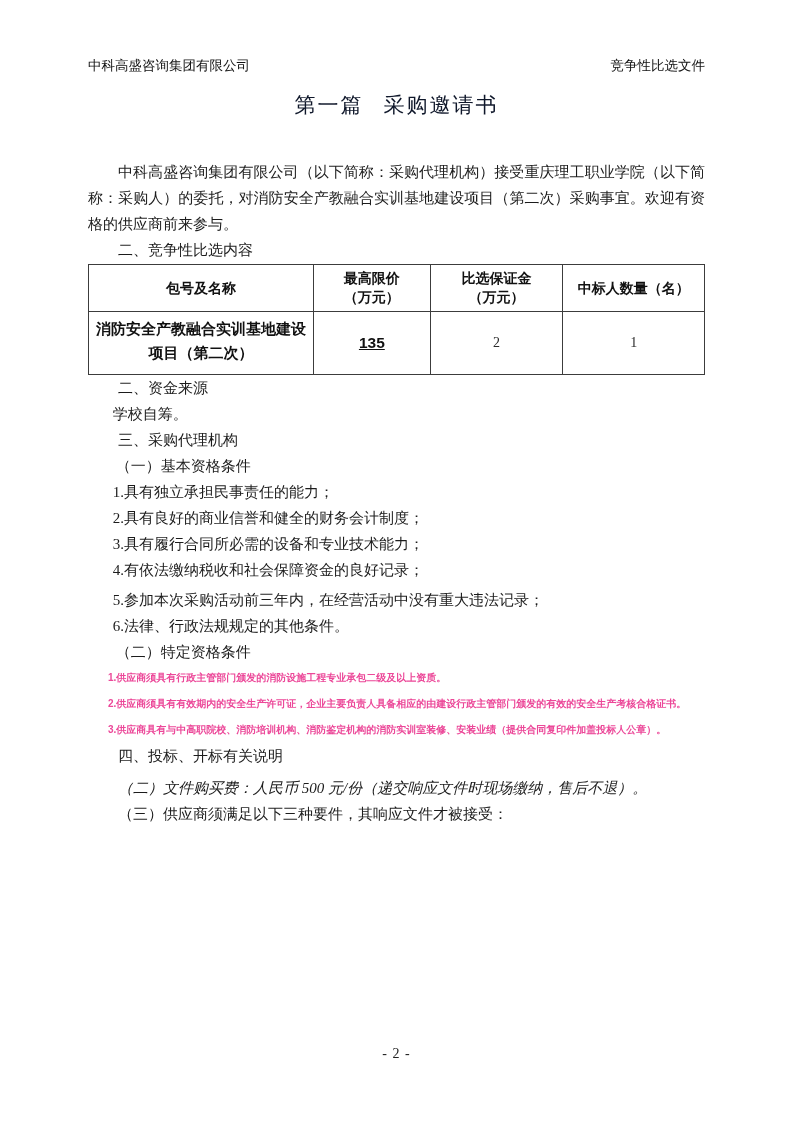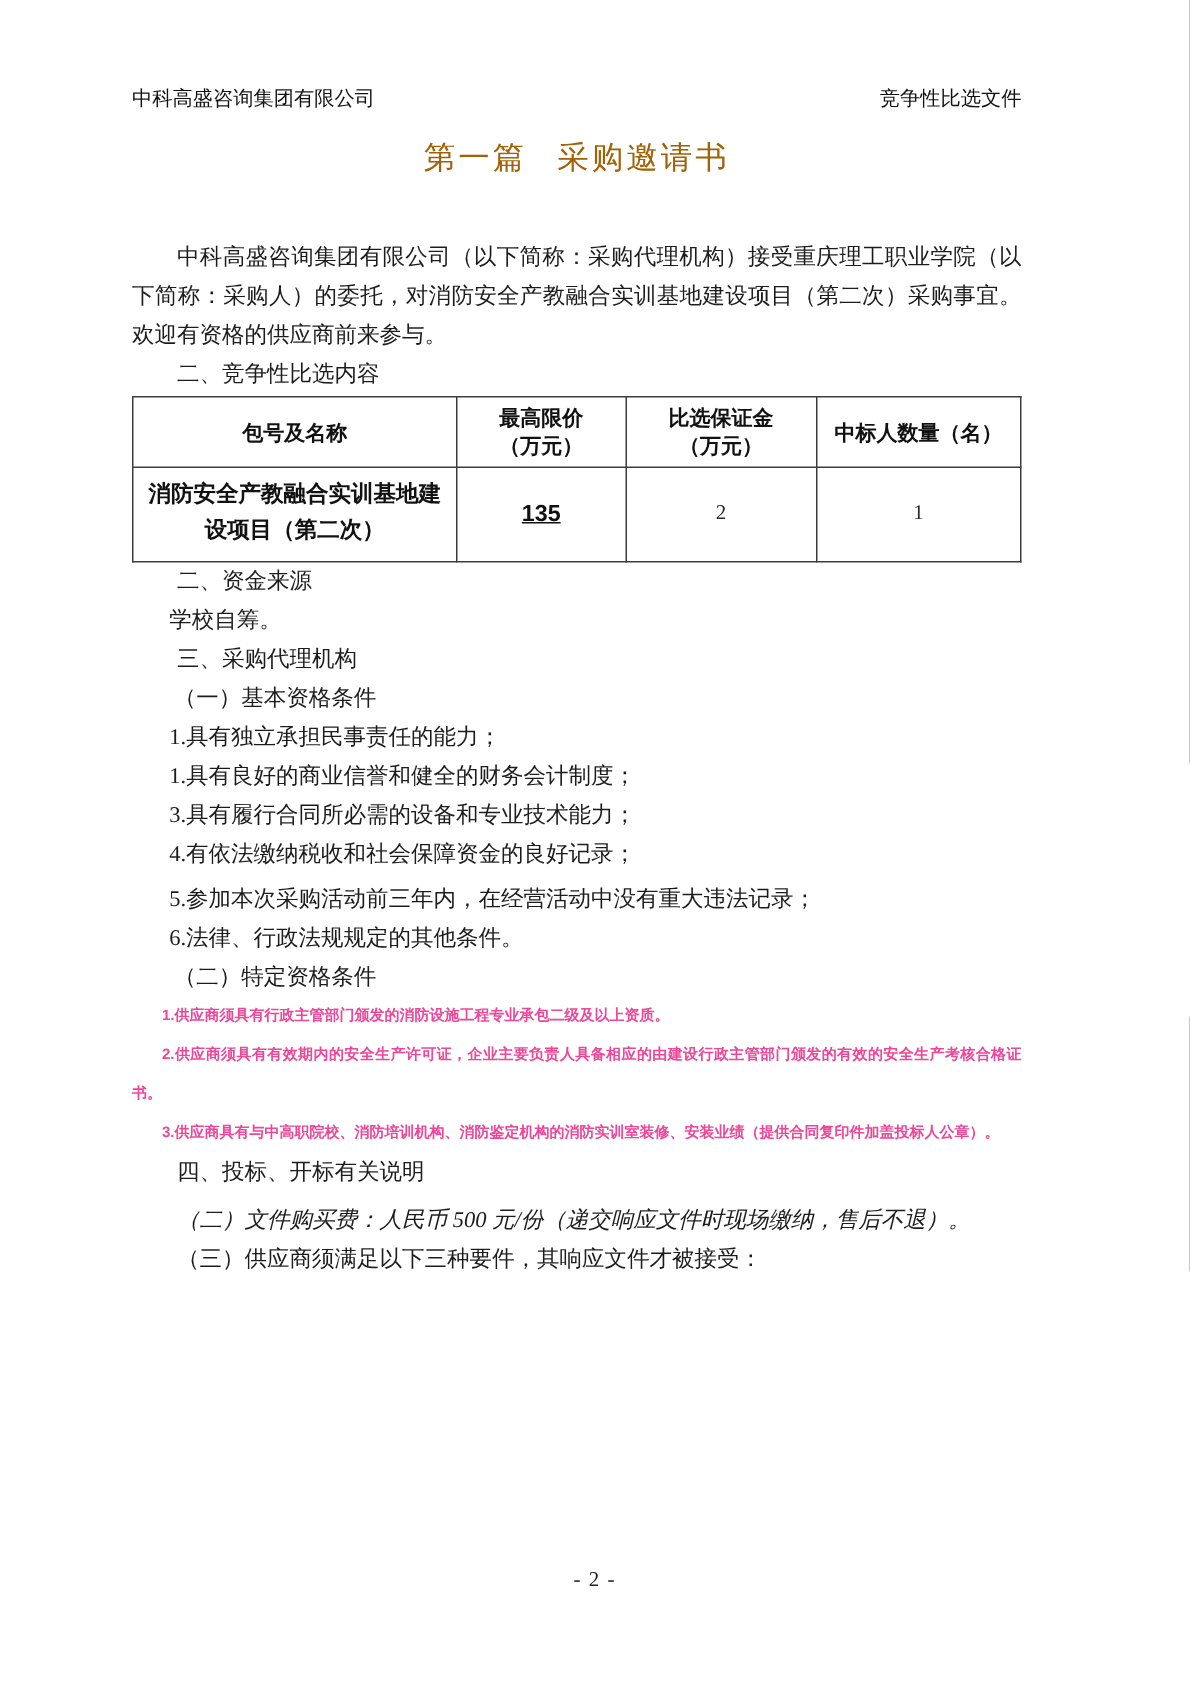--- a/index.html
+++ b/index.html
@@ -2,38 +2,38 @@
 <html><head>
 <meta charset="utf-8">
 <style>
   html,body{margin:0;padding:0;background:#9e9e9e;}
   .page{
     position:relative;
     width:793px;height:1122px;
     margin:0 auto;
     background:#ffffff;
     box-sizing:border-box;
-    padding:57px 112px 0 88px;
+    padding:57px 88px 0 88px;
     color:#1c1c1c;
     font-family:"Liberation Serif","DejaVu Serif",serif;
     overflow:hidden;
   }
   
   .doc-header{
     display:flex;justify-content:space-between;align-items:flex-start;
     font-family:"Liberation Sans","DejaVu Sans",sans-serif;
     font-size:13.5px;line-height:18px;color:#111;
   }
   
   .doc-title{
     margin-top:16px;
     text-align:center;
     font-size:21px;line-height:28px;
     letter-spacing:2px;
-    color:#a16207;
+    color:#0f172a;
   }
   .doc-title .t1{margin-right:0.95em;}
   
   .body{font-size:15px;line-height:26px;}
   .para{margin:0;text-align:justify;text-indent:2em;}
   .para-intro{margin-top:40px;}
   .heading{margin:0;text-indent:2em;}
   .subheading{margin:0;text-indent:1.85em;}
   .item{margin:0;text-indent:1.65em;text-align:justify;}
   .item-gap{margin-top:4px;}
@@ -128,21 +128,21 @@
       </tbody>
     </table>
 
     <p class="heading">二、资金来源</p>
     <p class="item">学校自筹。</p>
 
     <p class="heading">三、采购代理机构</p>
     <p class="subheading">（一）基本资格条件</p>
 
     <p class="item">1.具有独立承担民事责任的能力；</p>
-    <p class="item">1.具有良好的商业信誉和健全的财务会计制度；</p>
+    <p class="item">2.具有良好的商业信誉和健全的财务会计制度；</p>
     <p class="item">3.具有履行合同所必需的设备和专业技术能力；</p>
     <p class="item">4.有依法缴纳税收和社会保障资金的良好记录；</p>
     <p class="item item-gap">5.参加本次采购活动前三年内，在经营活动中没有重大违法记录；</p>
     <p class="item">6.法律、行政法规规定的其他条件。</p>
 
     <p class="subheading">（二）特定资格条件</p>
 
     <p class="bold-item">1.供应商须具有行政主管部门颁发的消防设施工程专业承包二级及以上资质。</p>
     <p class="bold-item">2.供应商须具有有效期内的安全生产许可证，企业主要负责人具备相应的由建设行政主管部门颁发的有效的安全生产考核合格证书。</p>
     <p class="bold-item">3.供应商具有与中高职院校、消防培训机构、消防鉴定机构的消防实训室装修、安装业绩（提供合同复印件加盖投标人公章）。</p>

